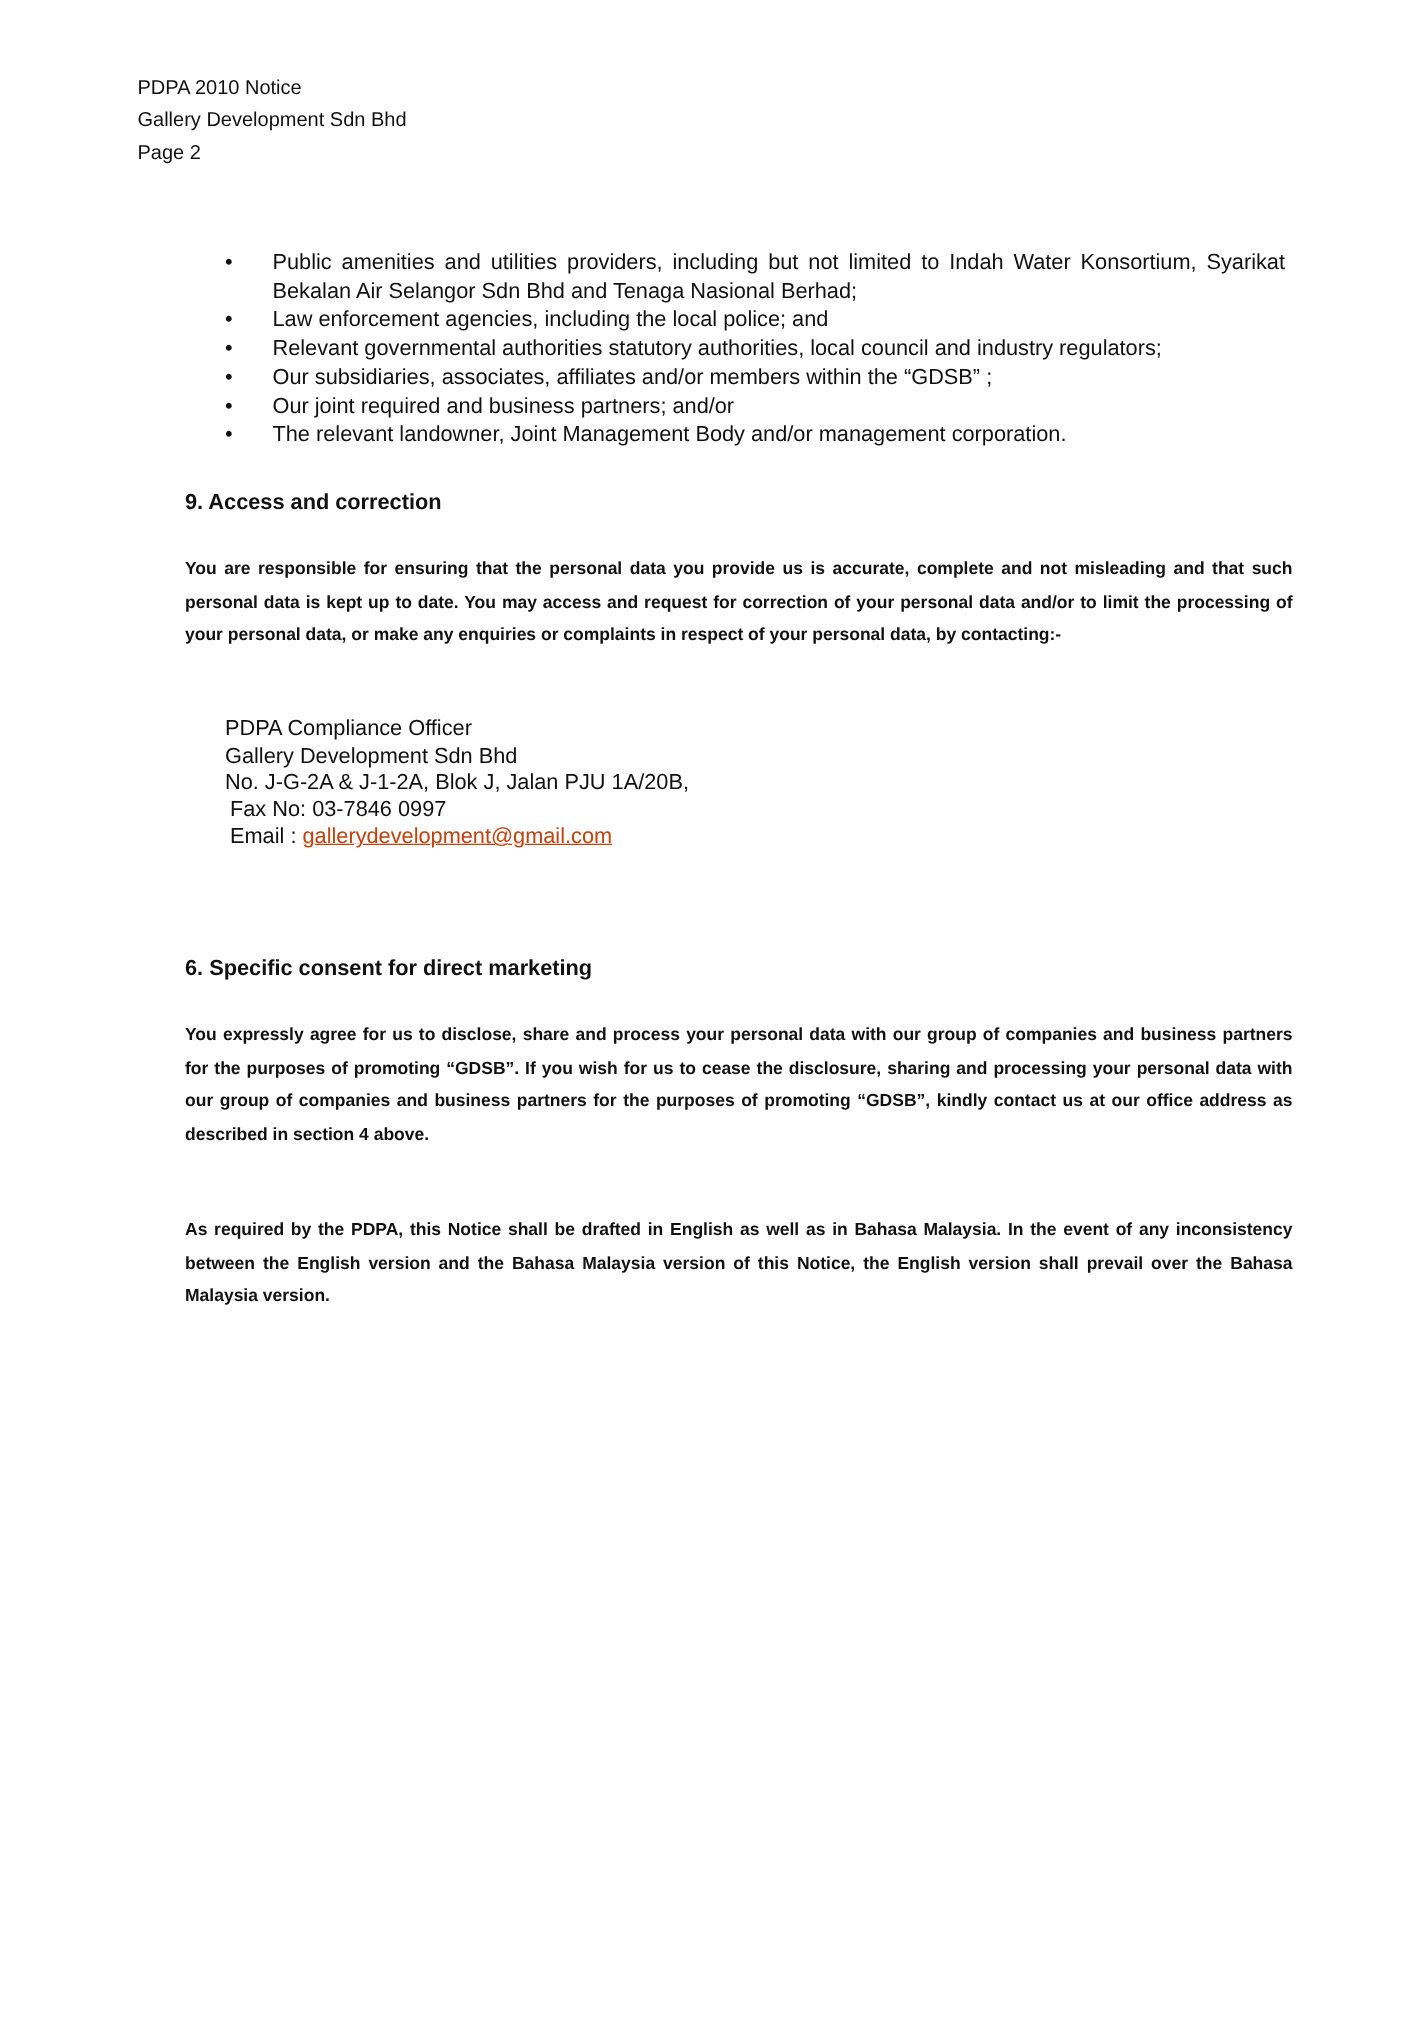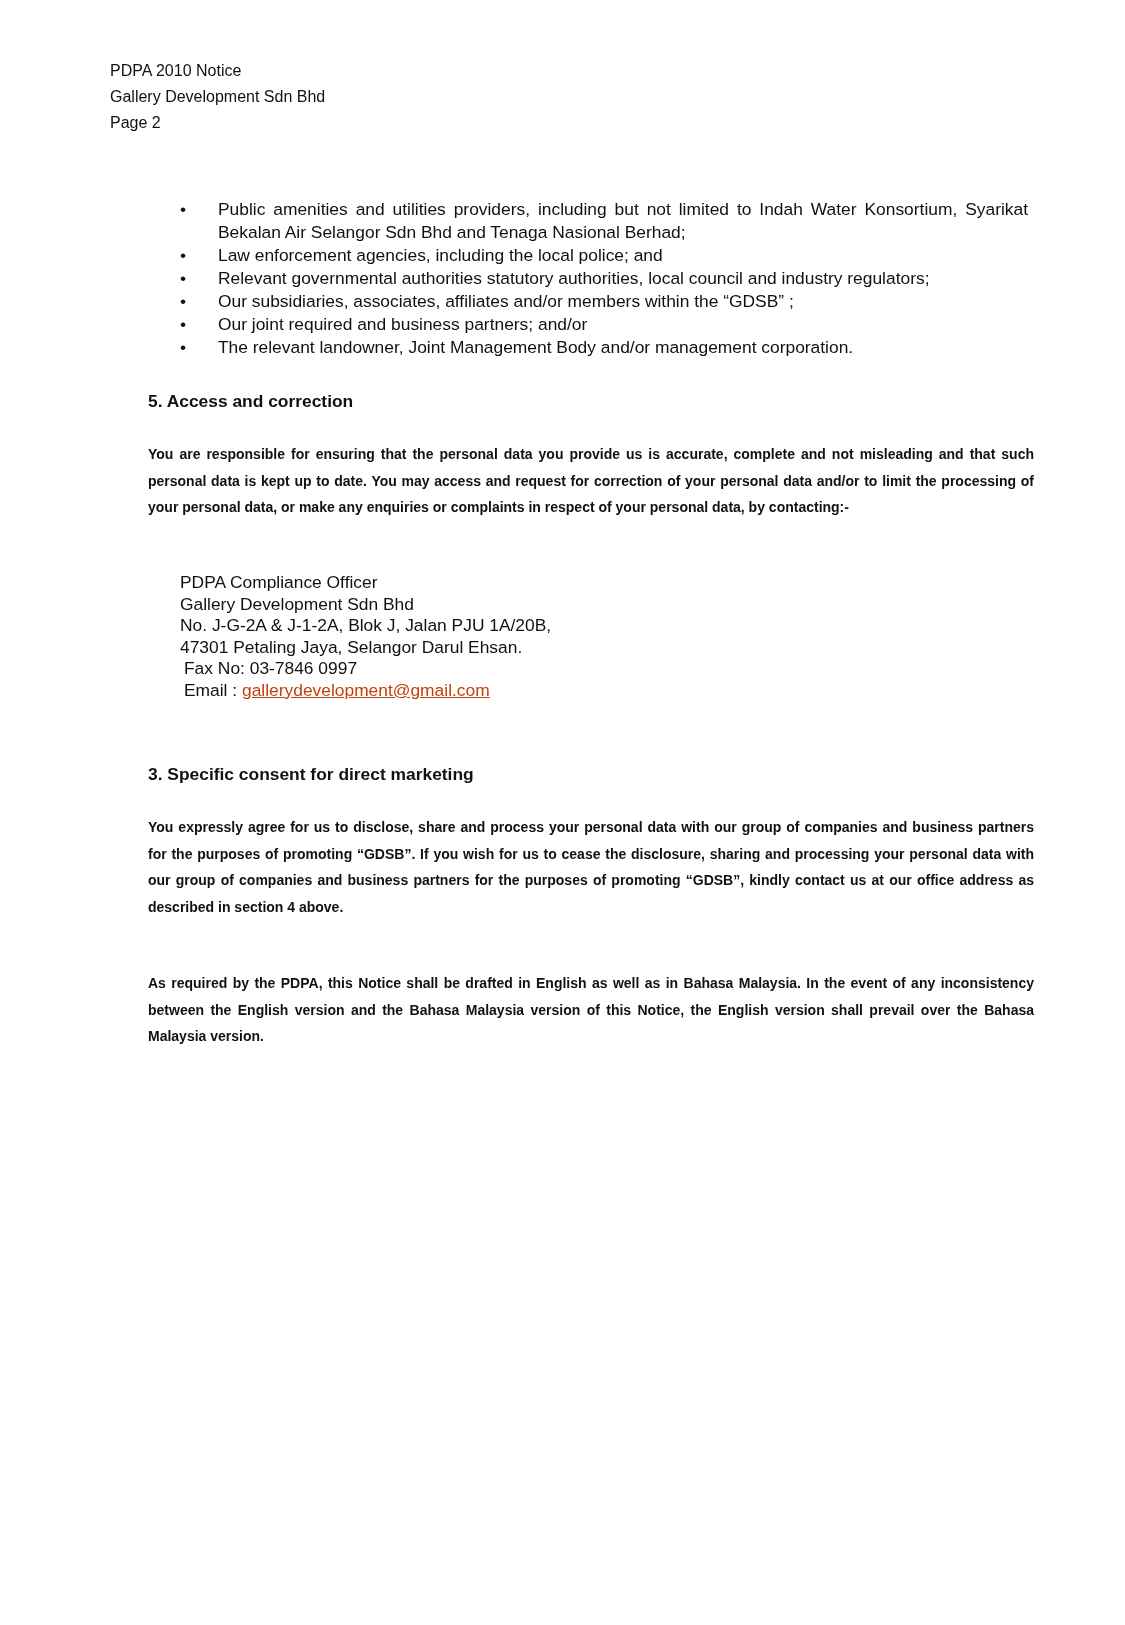--- a/index.html
+++ b/index.html
@@ -32,40 +32,39 @@
 <ul class="bullets">
   <li><span class="dot">•</span><span>Public amenities and utilities providers, including but not limited to Indah Water Konsortium, Syarikat Bekalan Air Selangor Sdn Bhd and Tenaga Nasional Berhad;</span></li>
   <li><span class="dot">•</span><span>Law enforcement agencies, including the local police; and</span></li>
   <li><span class="dot">•</span><span>Relevant governmental authorities statutory authorities, local council and industry regulators;</span></li>
   <li><span class="dot">•</span><span>Our subsidiaries, associates, affiliates and/or members within the “GDSB” ;</span></li>
   <li><span class="dot">•</span><span>Our joint required and business partners; and/or</span></li>
   <li><span class="dot">•</span><span>The relevant landowner, Joint Management Body and/or management corporation.</span></li>
 </ul>
 
 <div class="section" style="top: 390px;">
-  <h2 class="heading">5. Access and correction</h2>
+  <h2 class="heading">9. Access and correction</h2>
 </div>
 
 <div class="section" style="top: 441px;">
   <p class="para">You are responsible for ensuring that the personal data you provide us is accurate, complete and not misleading and that such personal data is kept up to date. You may access and request for correction of your personal data and/or to limit the processing of your personal data, or make any enquiries or complaints in respect of your personal data, by contacting:-</p>
 </div>
 
 <div class="address">
   <div>PDPA Compliance Officer</div>
   <div>Gallery Development Sdn Bhd</div>
   <div>No. J-G-2A &amp; J-1-2A, Blok J, Jalan PJU 1A/20B,</div>
-  <div>47301 Petaling Jaya, Selangor Darul Ehsan.</div>
   <div class="indent">Fax No: 03-7846 0997</div>
   <div class="indent">
     <span>Email : </span><a class="email-link">gallerydevelopment@gmail.com</a>
   </div>
 </div>
 
 <div class="section" style="top: 763px;">
-  <h2 class="heading">3. Specific consent for direct marketing</h2>
+  <h2 class="heading">6. Specific consent for direct marketing</h2>
 </div>
 
 <div class="section" style="top: 814px;">
   <p class="para">You expressly agree for us to disclose, share and process your personal data with our group of companies and business partners for the purposes of promoting “GDSB”. If you wish for us to cease the disclosure, sharing and processing your personal data with our group of companies and business partners for the purposes of promoting “GDSB”, kindly contact us at our office address as described in section 4 above.</p>
 </div>
 
 <div class="section" style="top: 970px;">
   <p class="para">As required by the PDPA, this Notice shall be drafted in English as well as in Bahasa Malaysia. In the event of any inconsistency between the English version and the Bahasa Malaysia version of this Notice, the English version shall prevail over the Bahasa Malaysia version.</p>
 </div>
 

